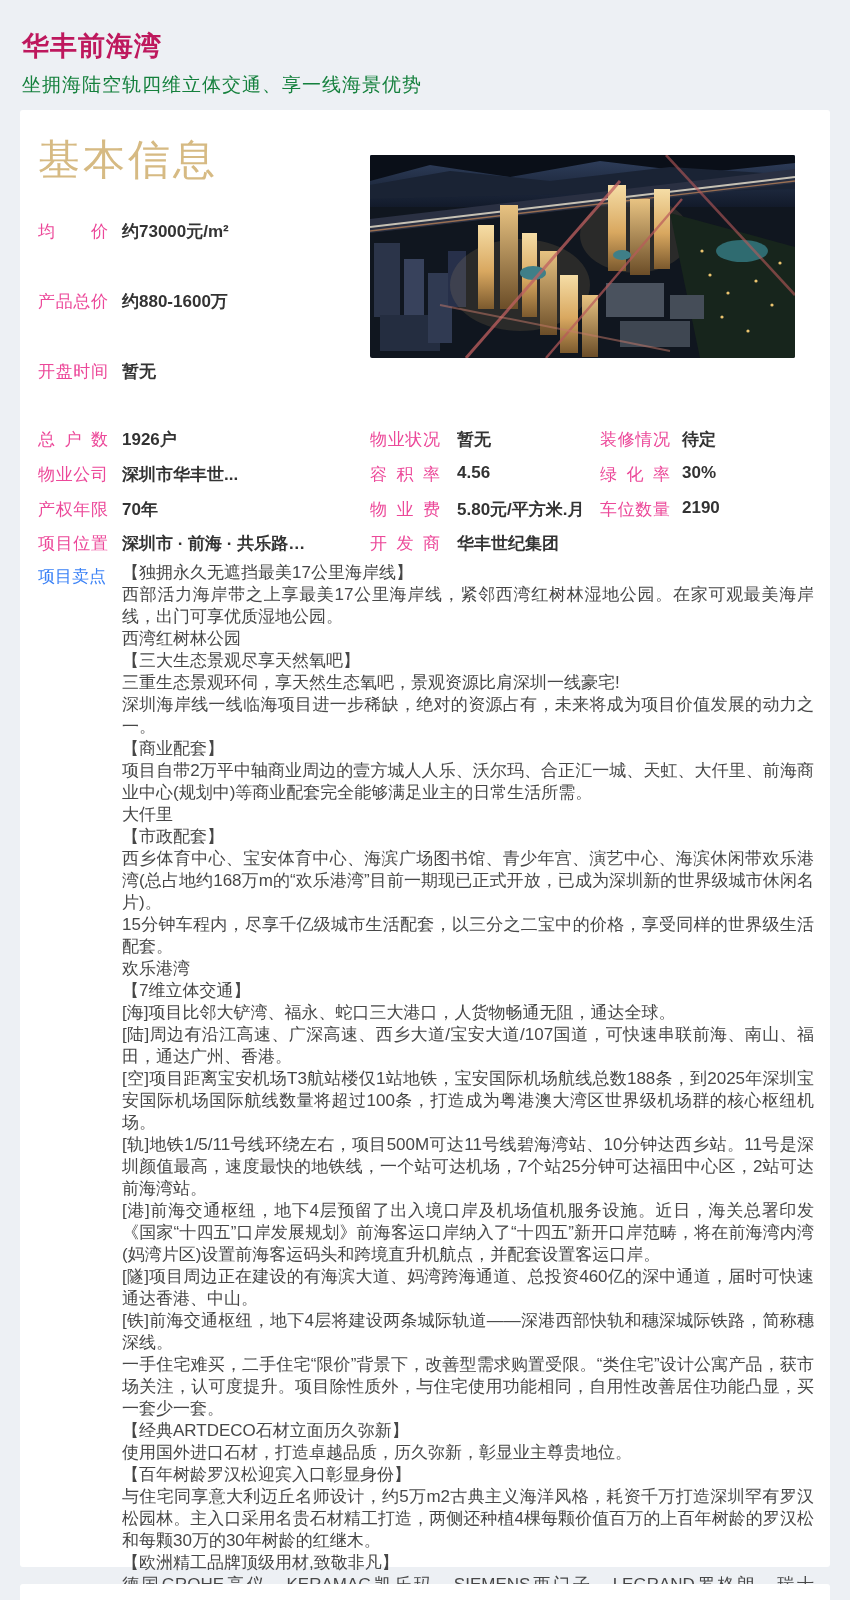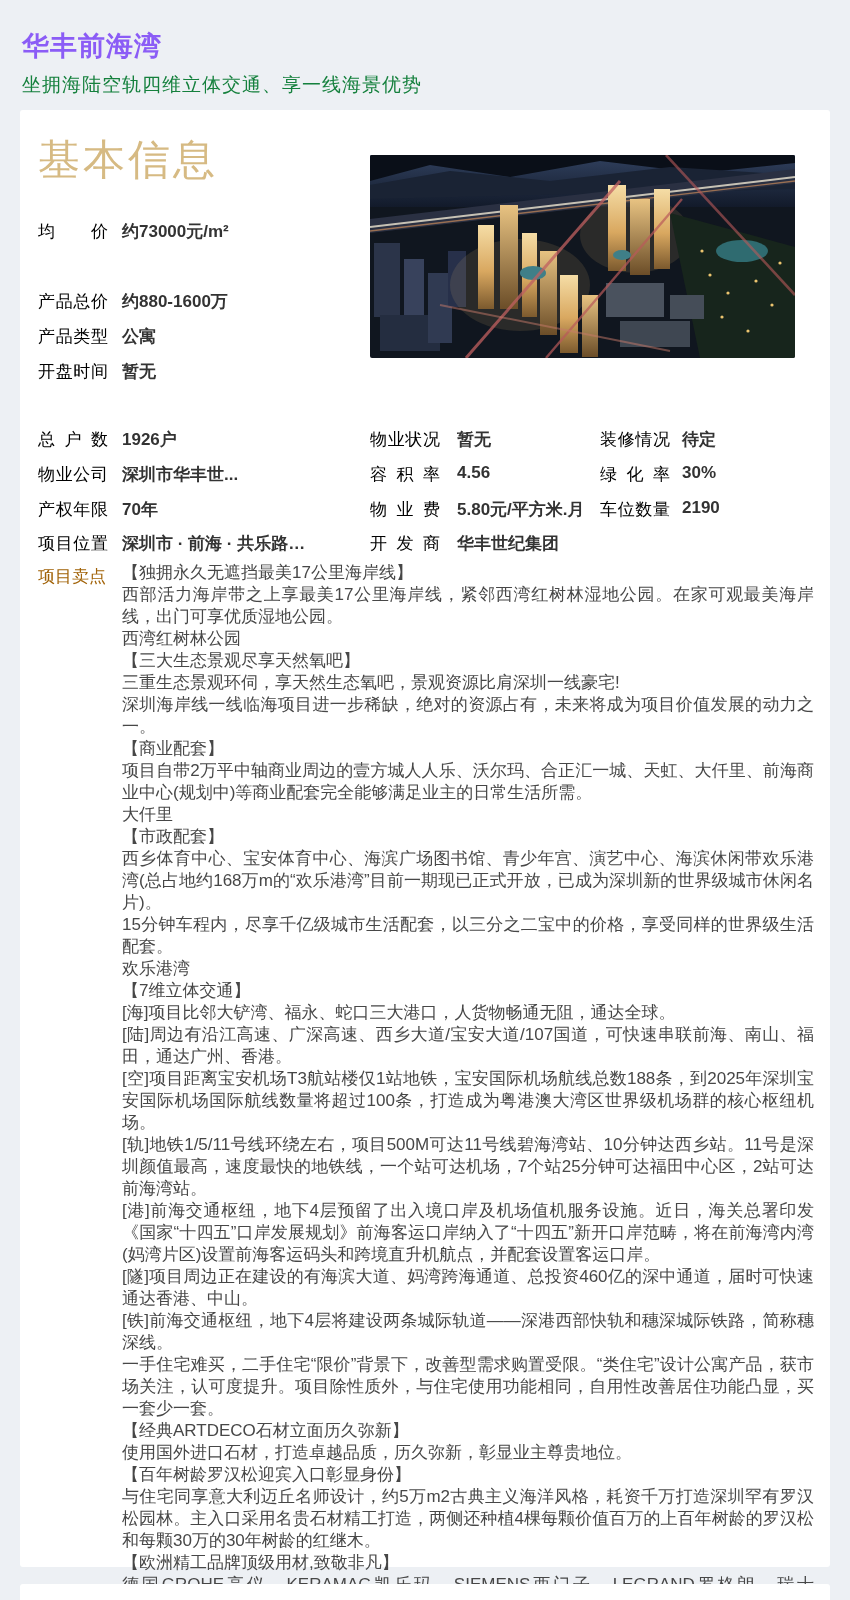--- a/index.html
+++ b/index.html
@@ -4,21 +4,21 @@
 <style>
   html,body{margin:0;padding:0;}
   body{
     width:850px;height:1600px;position:relative;
     background:#edf0f4;
     font-family:"Liberation Sans","DejaVu Sans",sans-serif;
     overflow:hidden;
   }
   .page-title{
     position:absolute;left:22px;top:28px;
-    font-size:27px;font-weight:bold;color:#8b5cf6;letter-spacing:1px;
+    font-size:27px;font-weight:bold;color:#be185d;letter-spacing:1px;
   }
   .page-subtitle{
     position:absolute;left:22px;top:72px;
     font-size:19px;color:#15803d;letter-spacing:1px;
   }
   .card{
     position:absolute;left:20px;top:110px;width:810px;height:1457px;
     background:#ffffff;border-radius:3px;
   }
   .card2{
@@ -28,30 +28,30 @@
   .section-heading{
     position:absolute;left:18px;top:22px;
     font-size:42px;color:#d6ba83;letter-spacing:3px;
   }
   .photo{
     position:absolute;left:350px;top:45px;width:425px;height:203px;
     border-radius:2px;overflow:hidden;
   }
   .row{position:absolute;left:0;width:810px;height:24px;font-size:17px;}
   .lbl{
-    position:absolute;width:70px;color:#000000;
+    position:absolute;width:70px;color:#ec4899;
     text-align:justify;text-align-last:justify;
   }
   .val{position:absolute;color:#333333;font-weight:700;white-space:nowrap;}
   .c1l{left:18px;}  .c1v{left:102px;}
   .c2l{left:350px;} .c2v{left:437px;}
   .c3l{left:580px;} .c3v{left:662px;}
   .sp-label{
     position:absolute;left:18px;top:455px;width:70px;
-    font-size:17px;color:#a16207;
+    font-size:17px;color:#3b82f6;
   }
   .sp-text{
     position:absolute;left:102px;top:452px;width:692px;
     font-size:17px;line-height:22px;color:#474747;
     white-space:pre-line;text-align:justify;
   }
 </style>
 </head>
 <body>
 
@@ -124,24 +124,20 @@
   </div>
 
   <div class="row" style="top:110px">
     <span class="lbl c1l">均价</span>
     <span class="val c1v">约73000元/m²</span>
   </div>
   <div class="row" style="top:180px">
     <span class="lbl c1l">产品总价</span>
     <span class="val c1v">约880-1600万</span>
   </div>
-  <div class="row" style="top:215px">
-    <span class="lbl c1l">产品类型</span>
-    <span class="val c1v">公寓</span>
-  </div>
   <div class="row" style="top:250px">
     <span class="lbl c1l">开盘时间</span>
     <span class="val c1v">暂无</span>
   </div>
 
   <div class="row" style="top:318px">
     <span class="lbl c1l">总户数</span>
     <span class="val c1v">1926户</span>
     <span class="lbl c2l">物业状况</span>
     <span class="val c2v">暂无</span>

